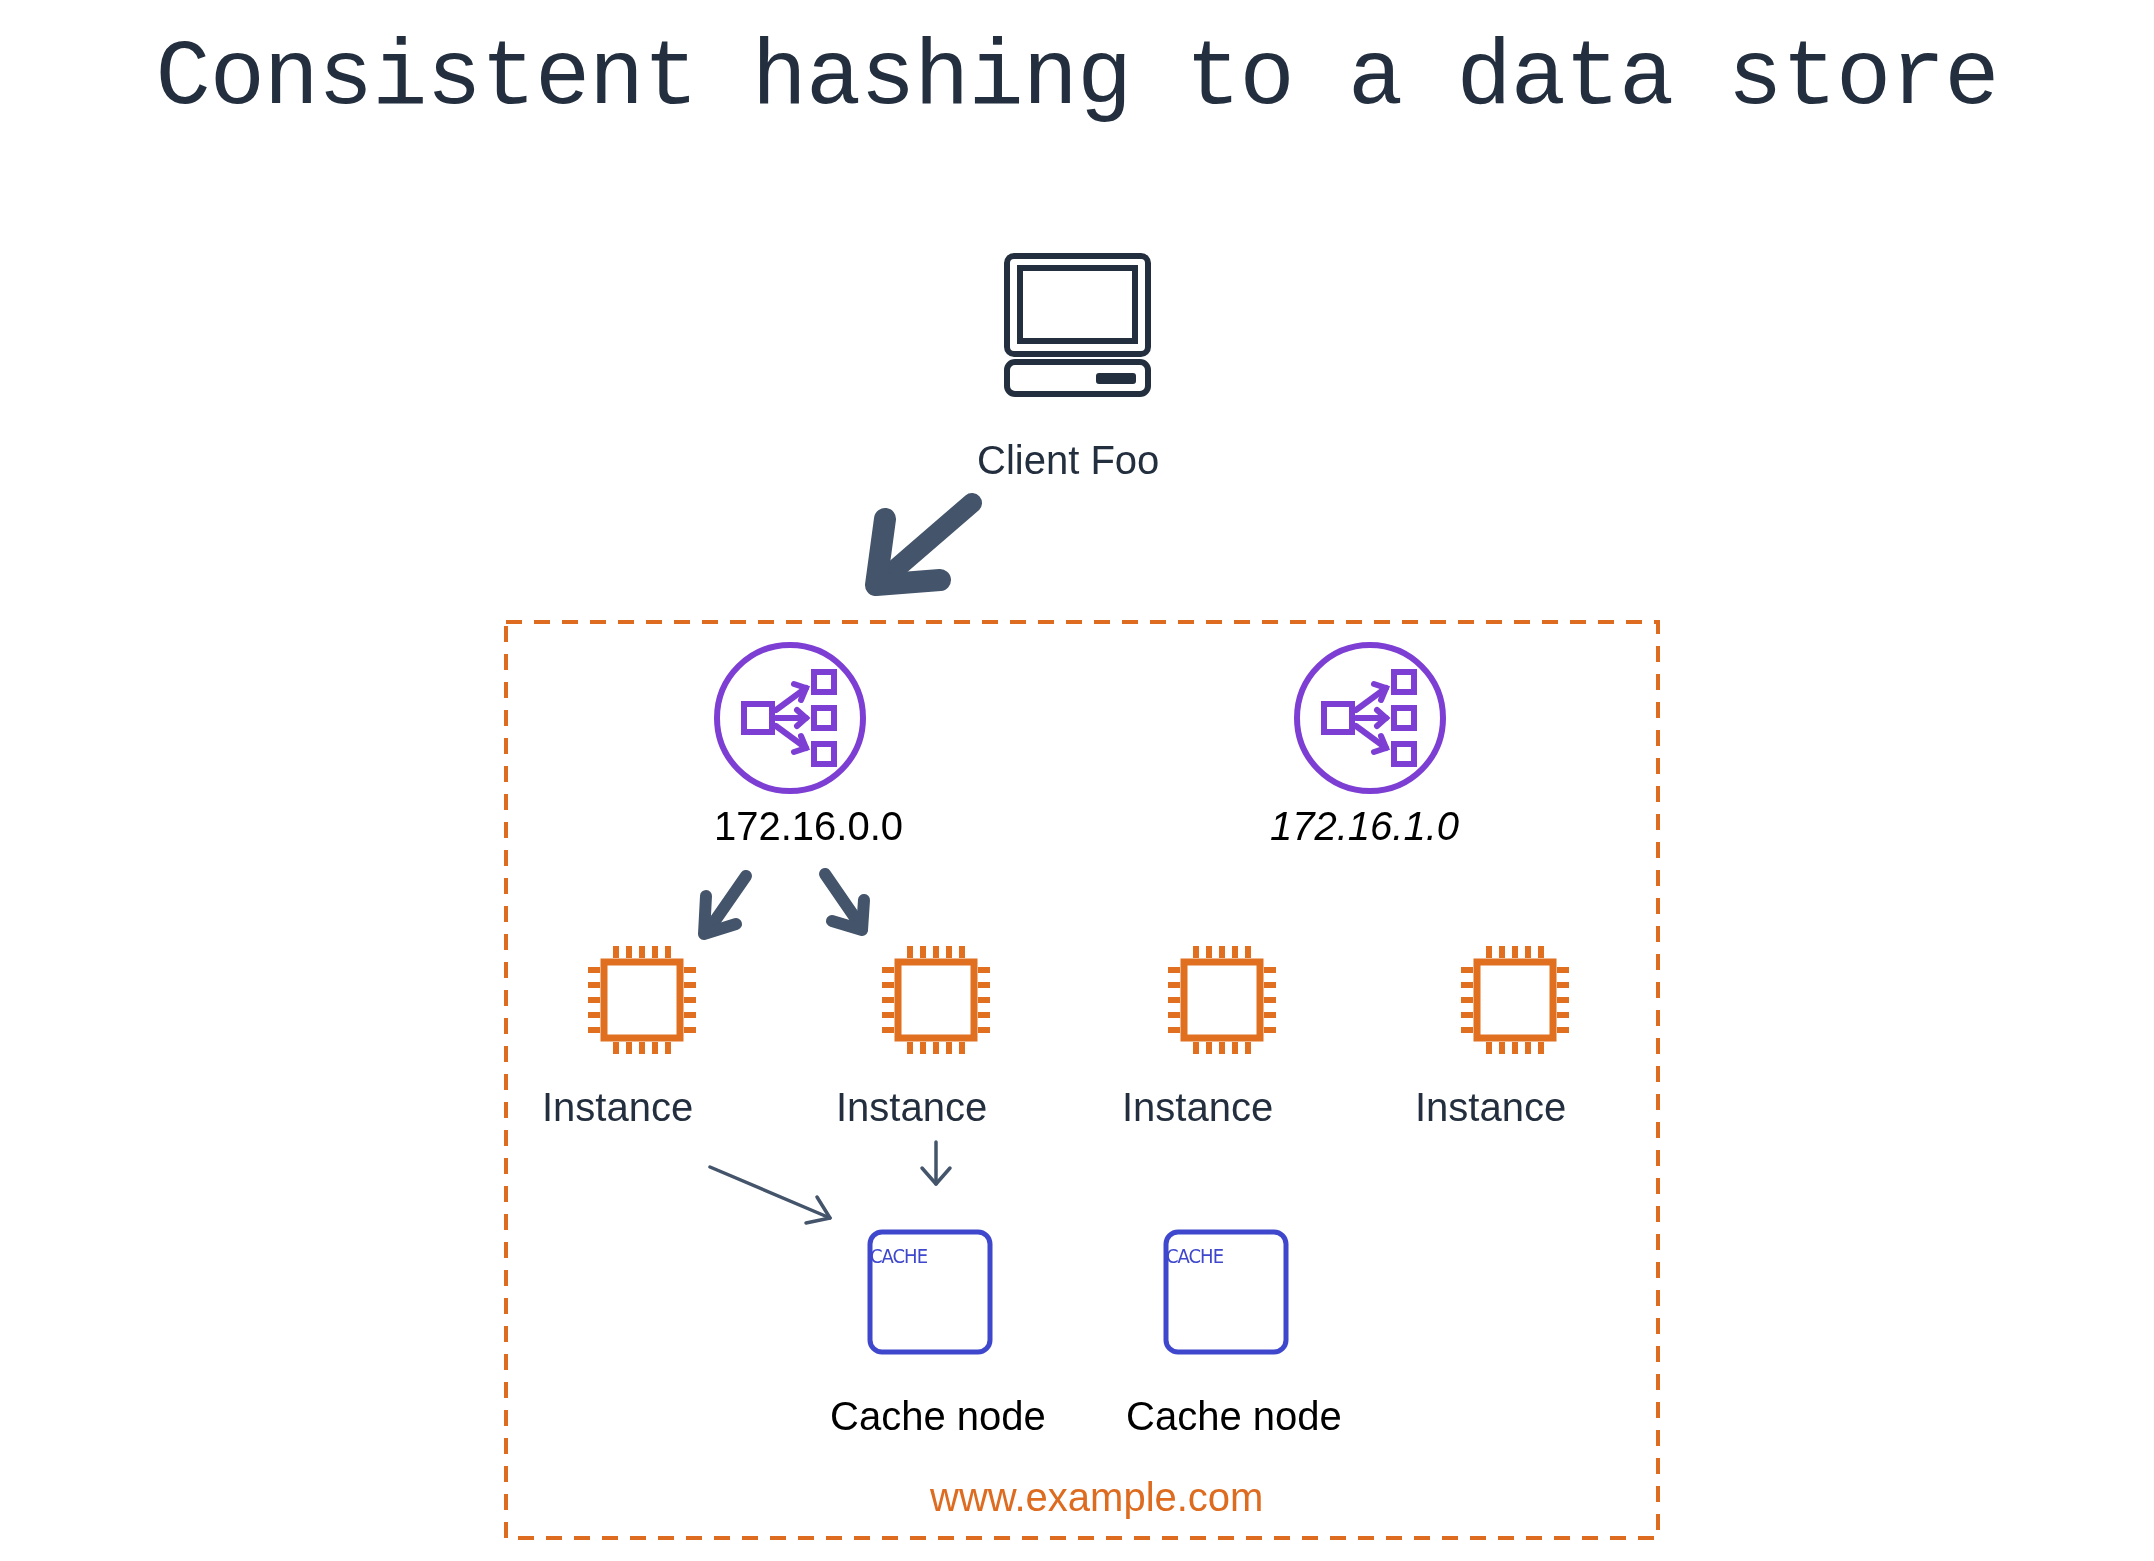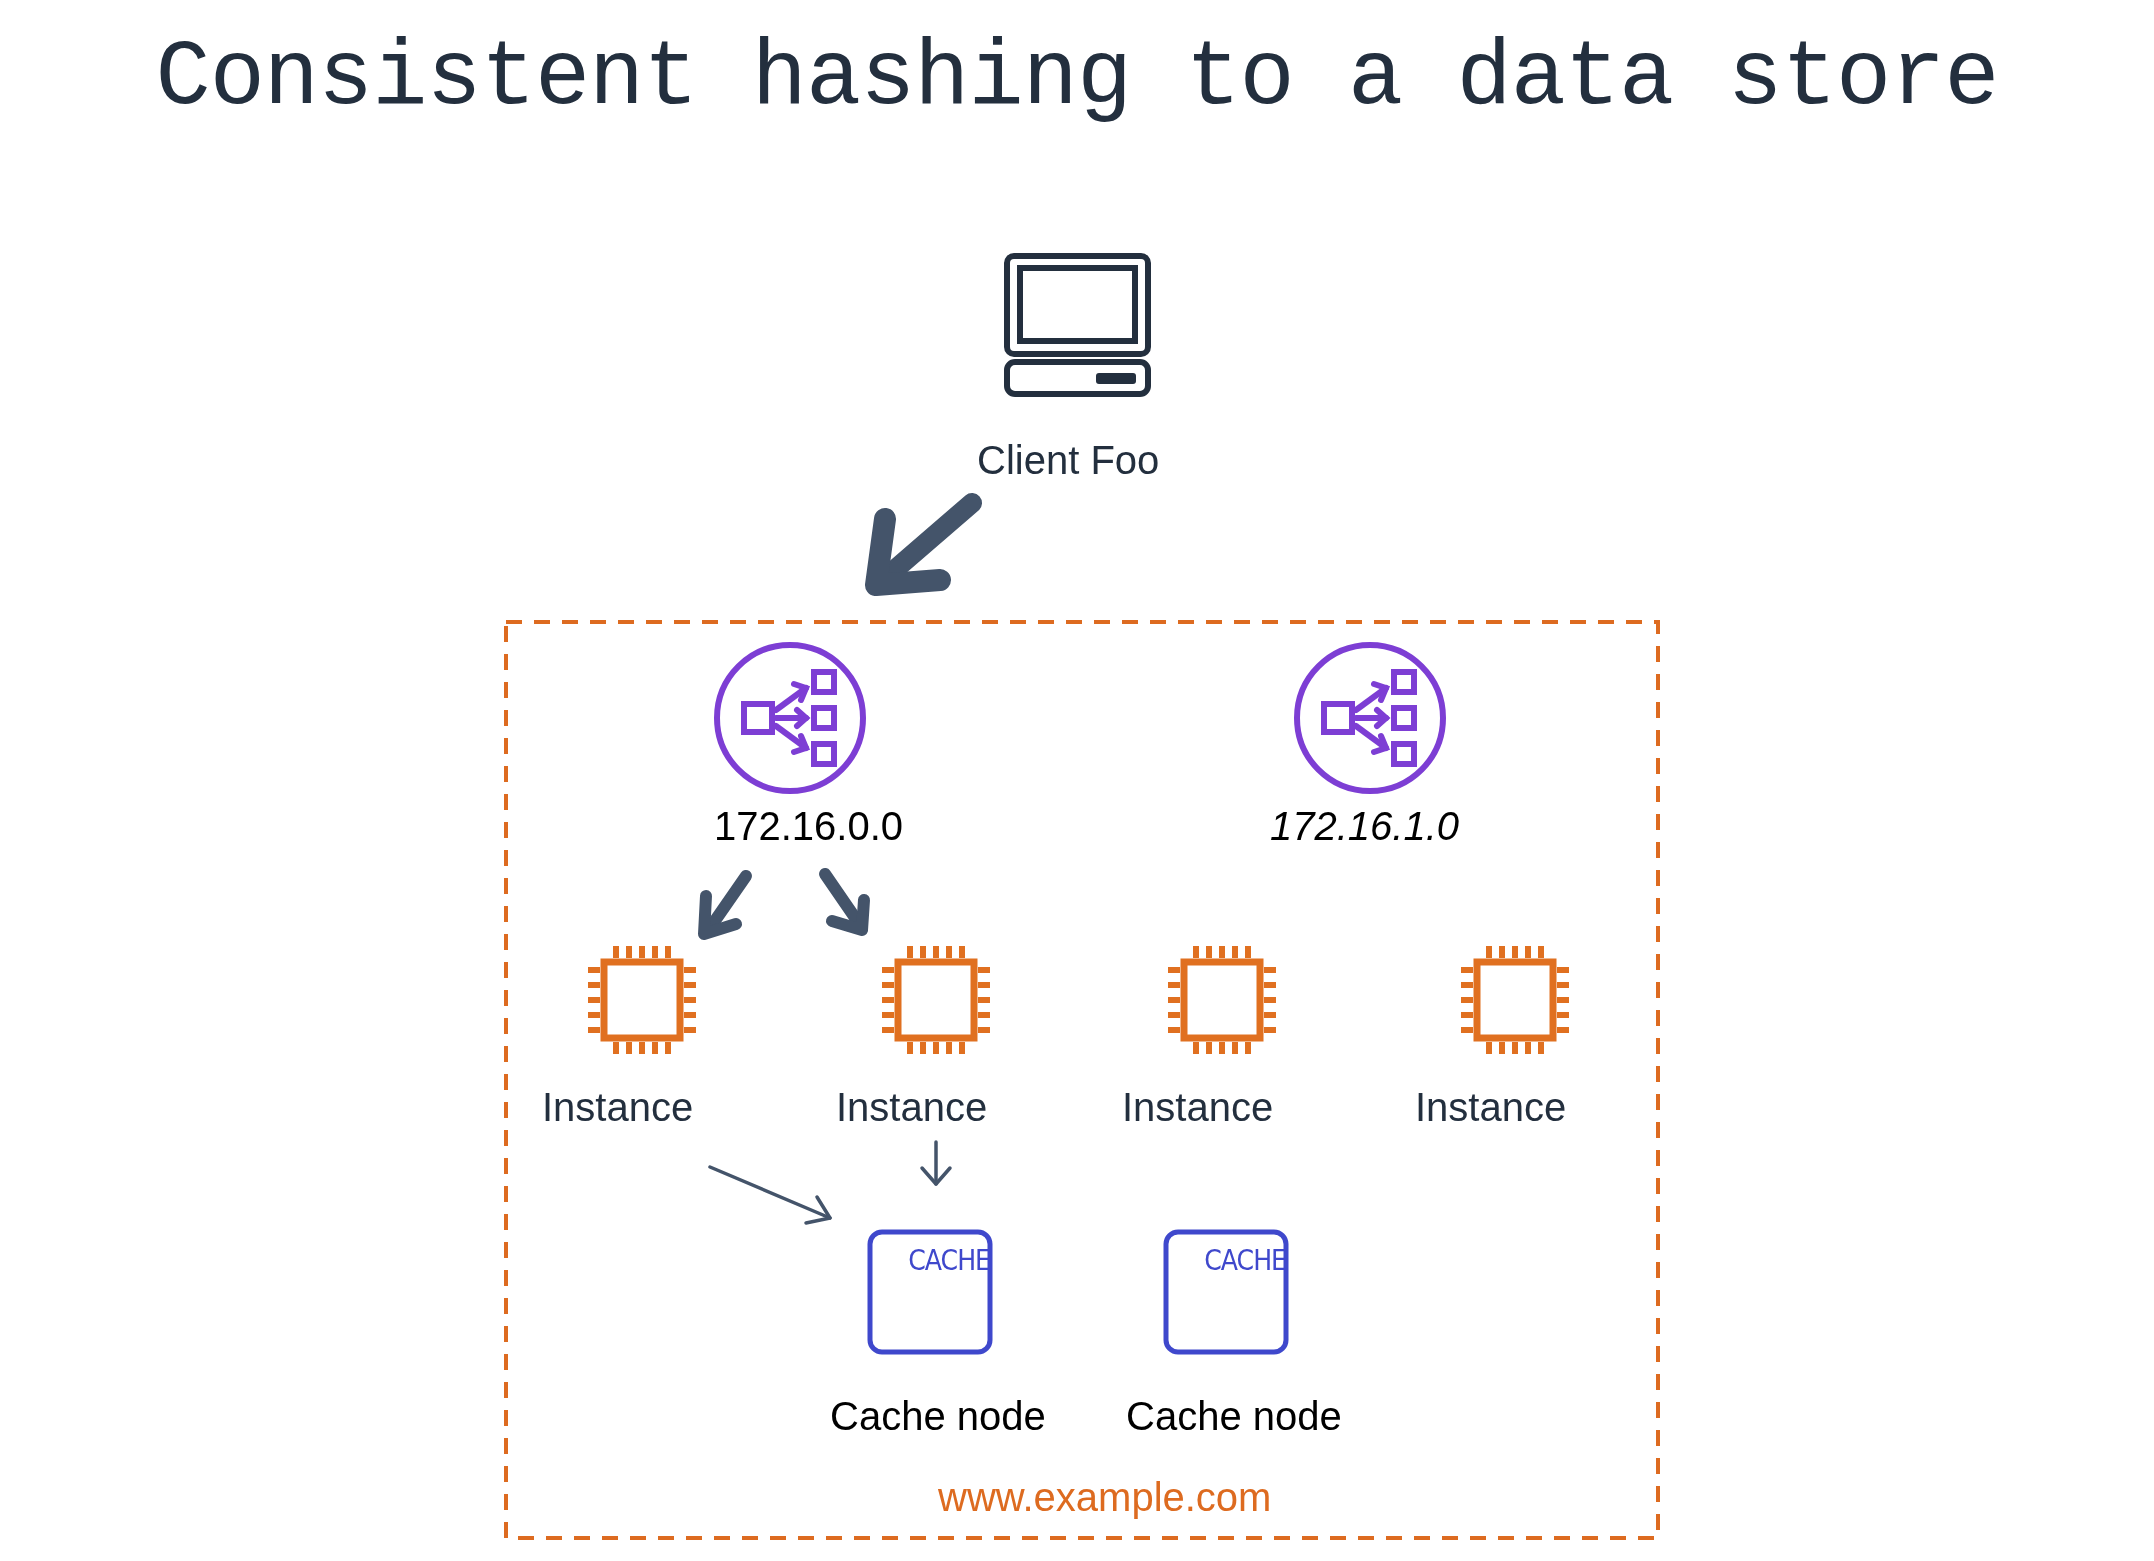--- a/index.html
+++ b/index.html
@@ -6,22 +6,22 @@
   body { width: 2154px; height: 1561px; position: relative; overflow: hidden;
          font-family: "Liberation Sans", "DejaVu Sans", sans-serif; }
   .abs { position: absolute; }
   .title { left: 0; width: 2154px; top: 28px; text-align: center; font-size: 92px;
            color: #232f3e; letter-spacing: -1px; line-height: 1.1; font-family: Liberation Mono, monospace; }
   .label { text-align: left; font-size: 40px; line-height: 1; white-space: nowrap; }
   .dark { color: #232f3e; }
   .black { color: #000000; }
   .orange { color: #dd6b20; }
   svg.overlay { position: absolute; left: 0; top: 0; width: 2154px; height: 1561px; }
-  .cache-text { font-family: "DejaVu Sans Condensed", "DejaVu Sans", sans-serif; font-size: 28px;
-                color: #3f48cc; text-align: right; letter-spacing: -1px; }
+  .cache-text { font-family: "DejaVu Sans Condensed", "DejaVu Sans", sans-serif; font-size: 20px;
+                color: #3f48cc; text-align: left; letter-spacing: -1px; }
 </style>
 </head>
 <body>
 
 <div class="abs title">Consistent hashing to a data store</div>
 
 <svg class="overlay" viewBox="0 0 2154 1561">
   <defs>
     <g id="chip">
       <rect x="-38" y="-38" width="76" height="76" fill="none" stroke="#e07020" stroke-width="7"></rect>
@@ -118,13 +118,13 @@
 <div class="abs label dark" style="left:836px; width:200px; top:1087px;">Instance</div>
 <div class="abs label dark" style="left:1122px; width:200px; top:1087px;">Instance</div>
 <div class="abs label dark" style="left:1415px; width:200px; top:1087px;">Instance</div>
 
 <div class="abs cache-text" style="left:870px; width:120px; top:1244px;">CACHE</div>
 <div class="abs cache-text" style="left:1166px; width:120px; top:1244px;">CACHE</div>
 
 <div class="abs label black" style="left:830px; width:200px; top:1396px;">Cache node</div>
 <div class="abs label black" style="left:1126px; width:200px; top:1396px;">Cache node</div>
 
-<div class="abs label orange" style="left:930px; width:300px; top:1477px;margin-left:8px;">www.example.com</div>
+<div class="abs label orange" style="left:930px; width:300px; top:1477px;">www.example.com</div>
 
 </body></html>

